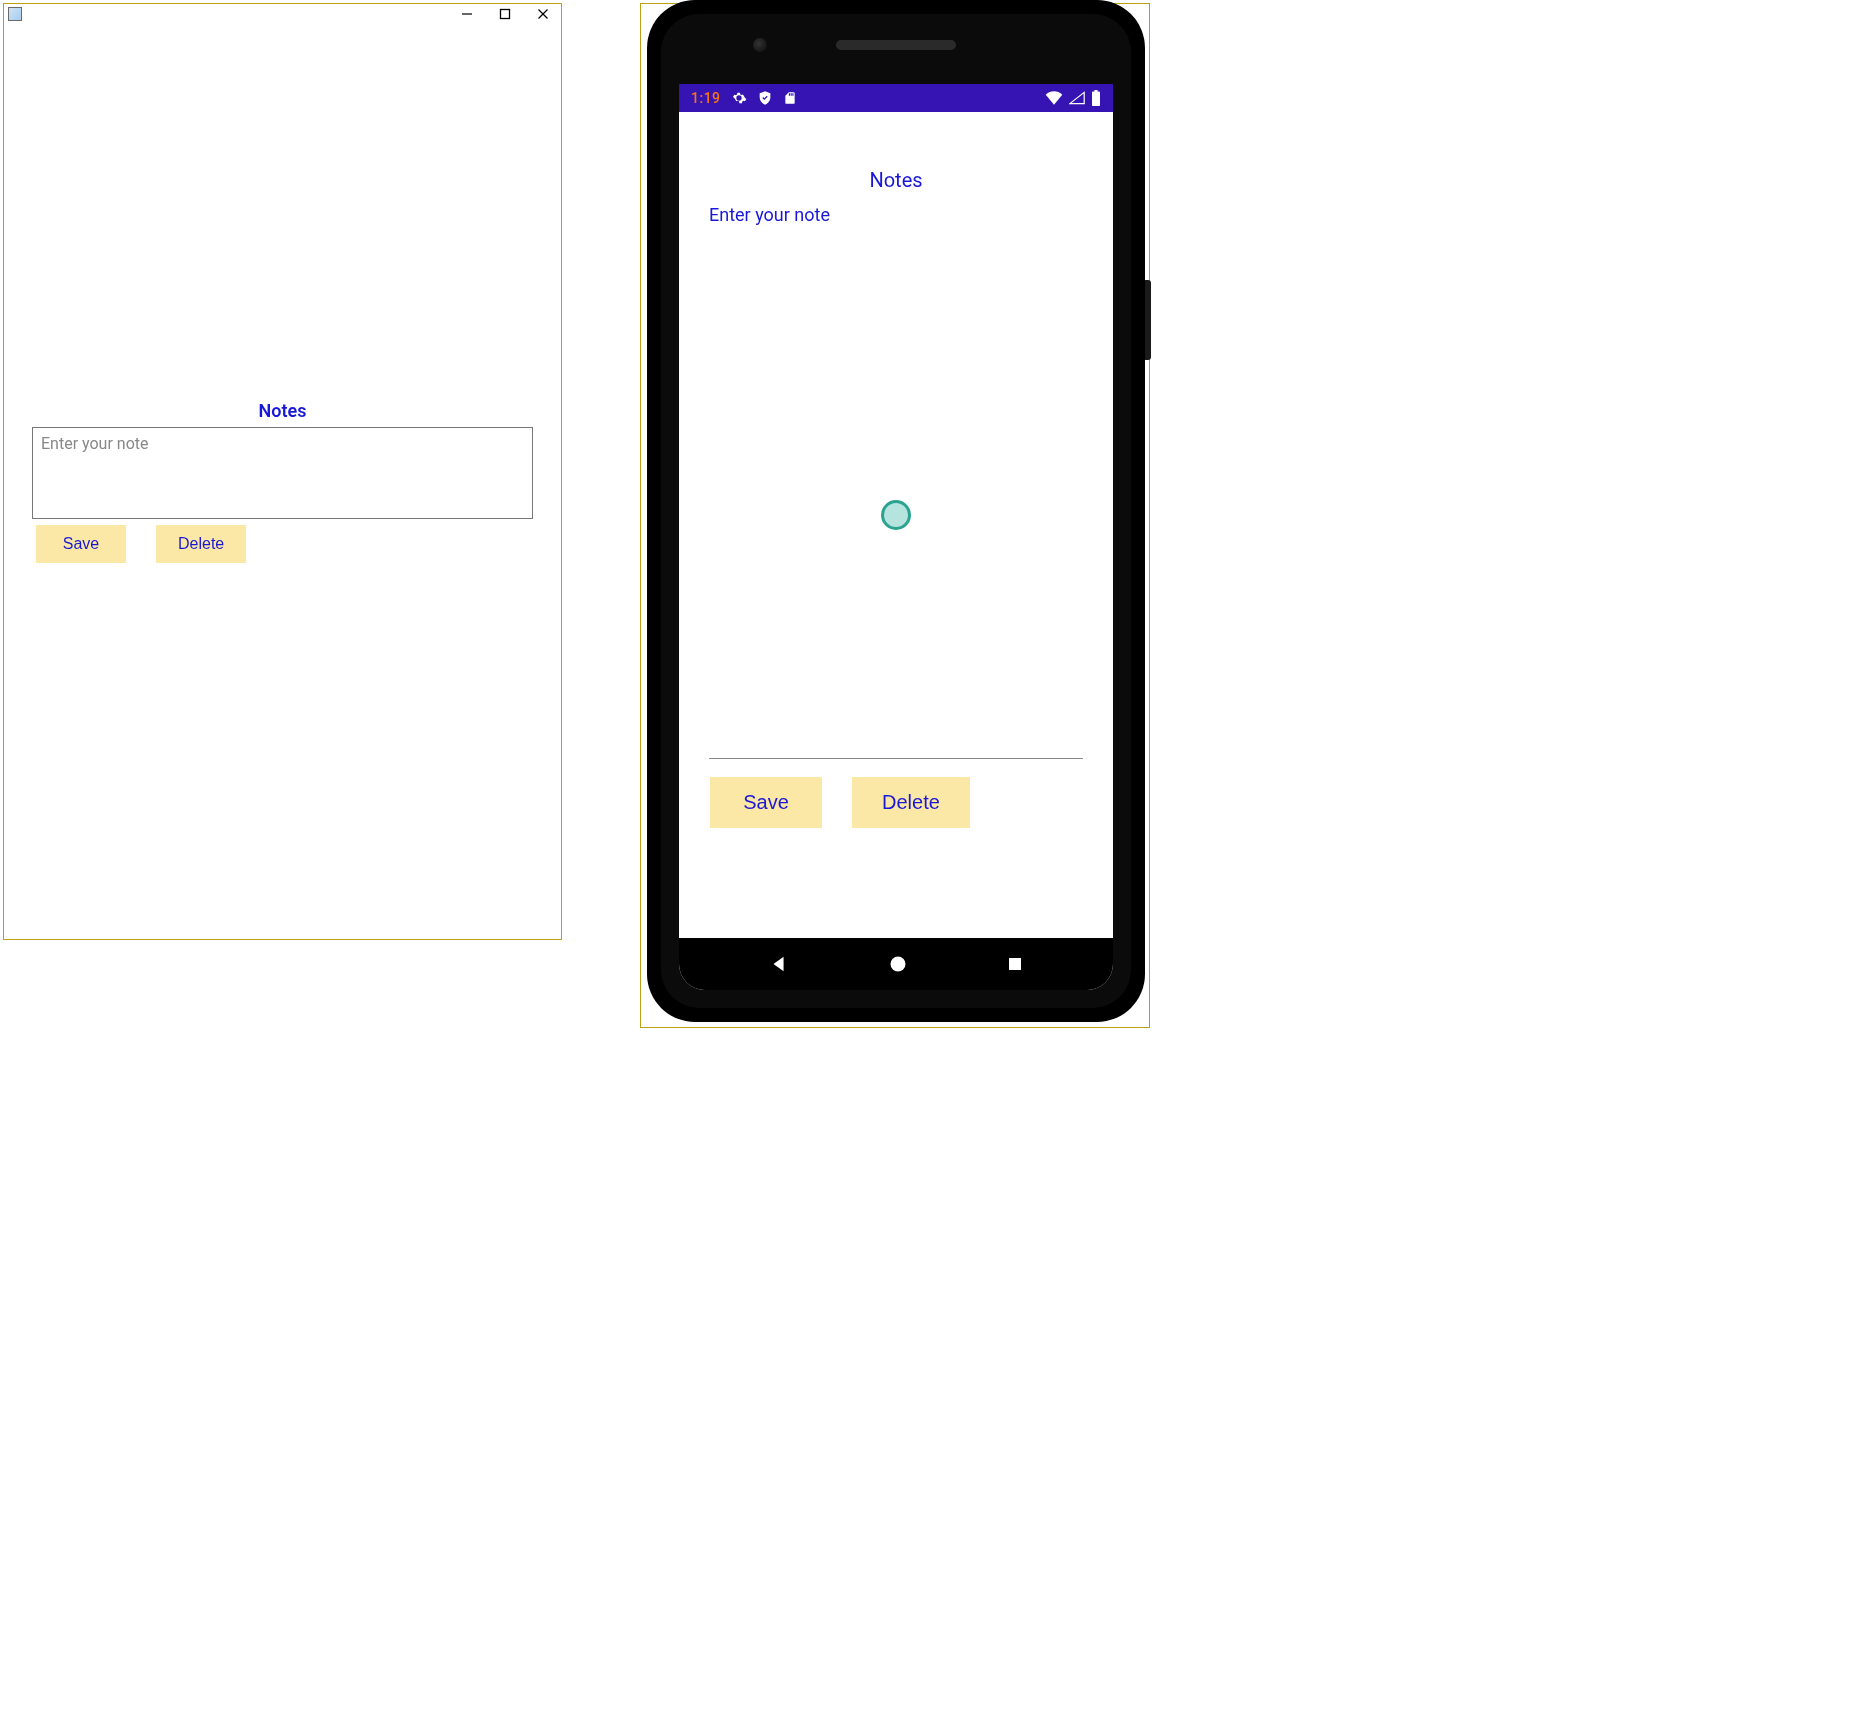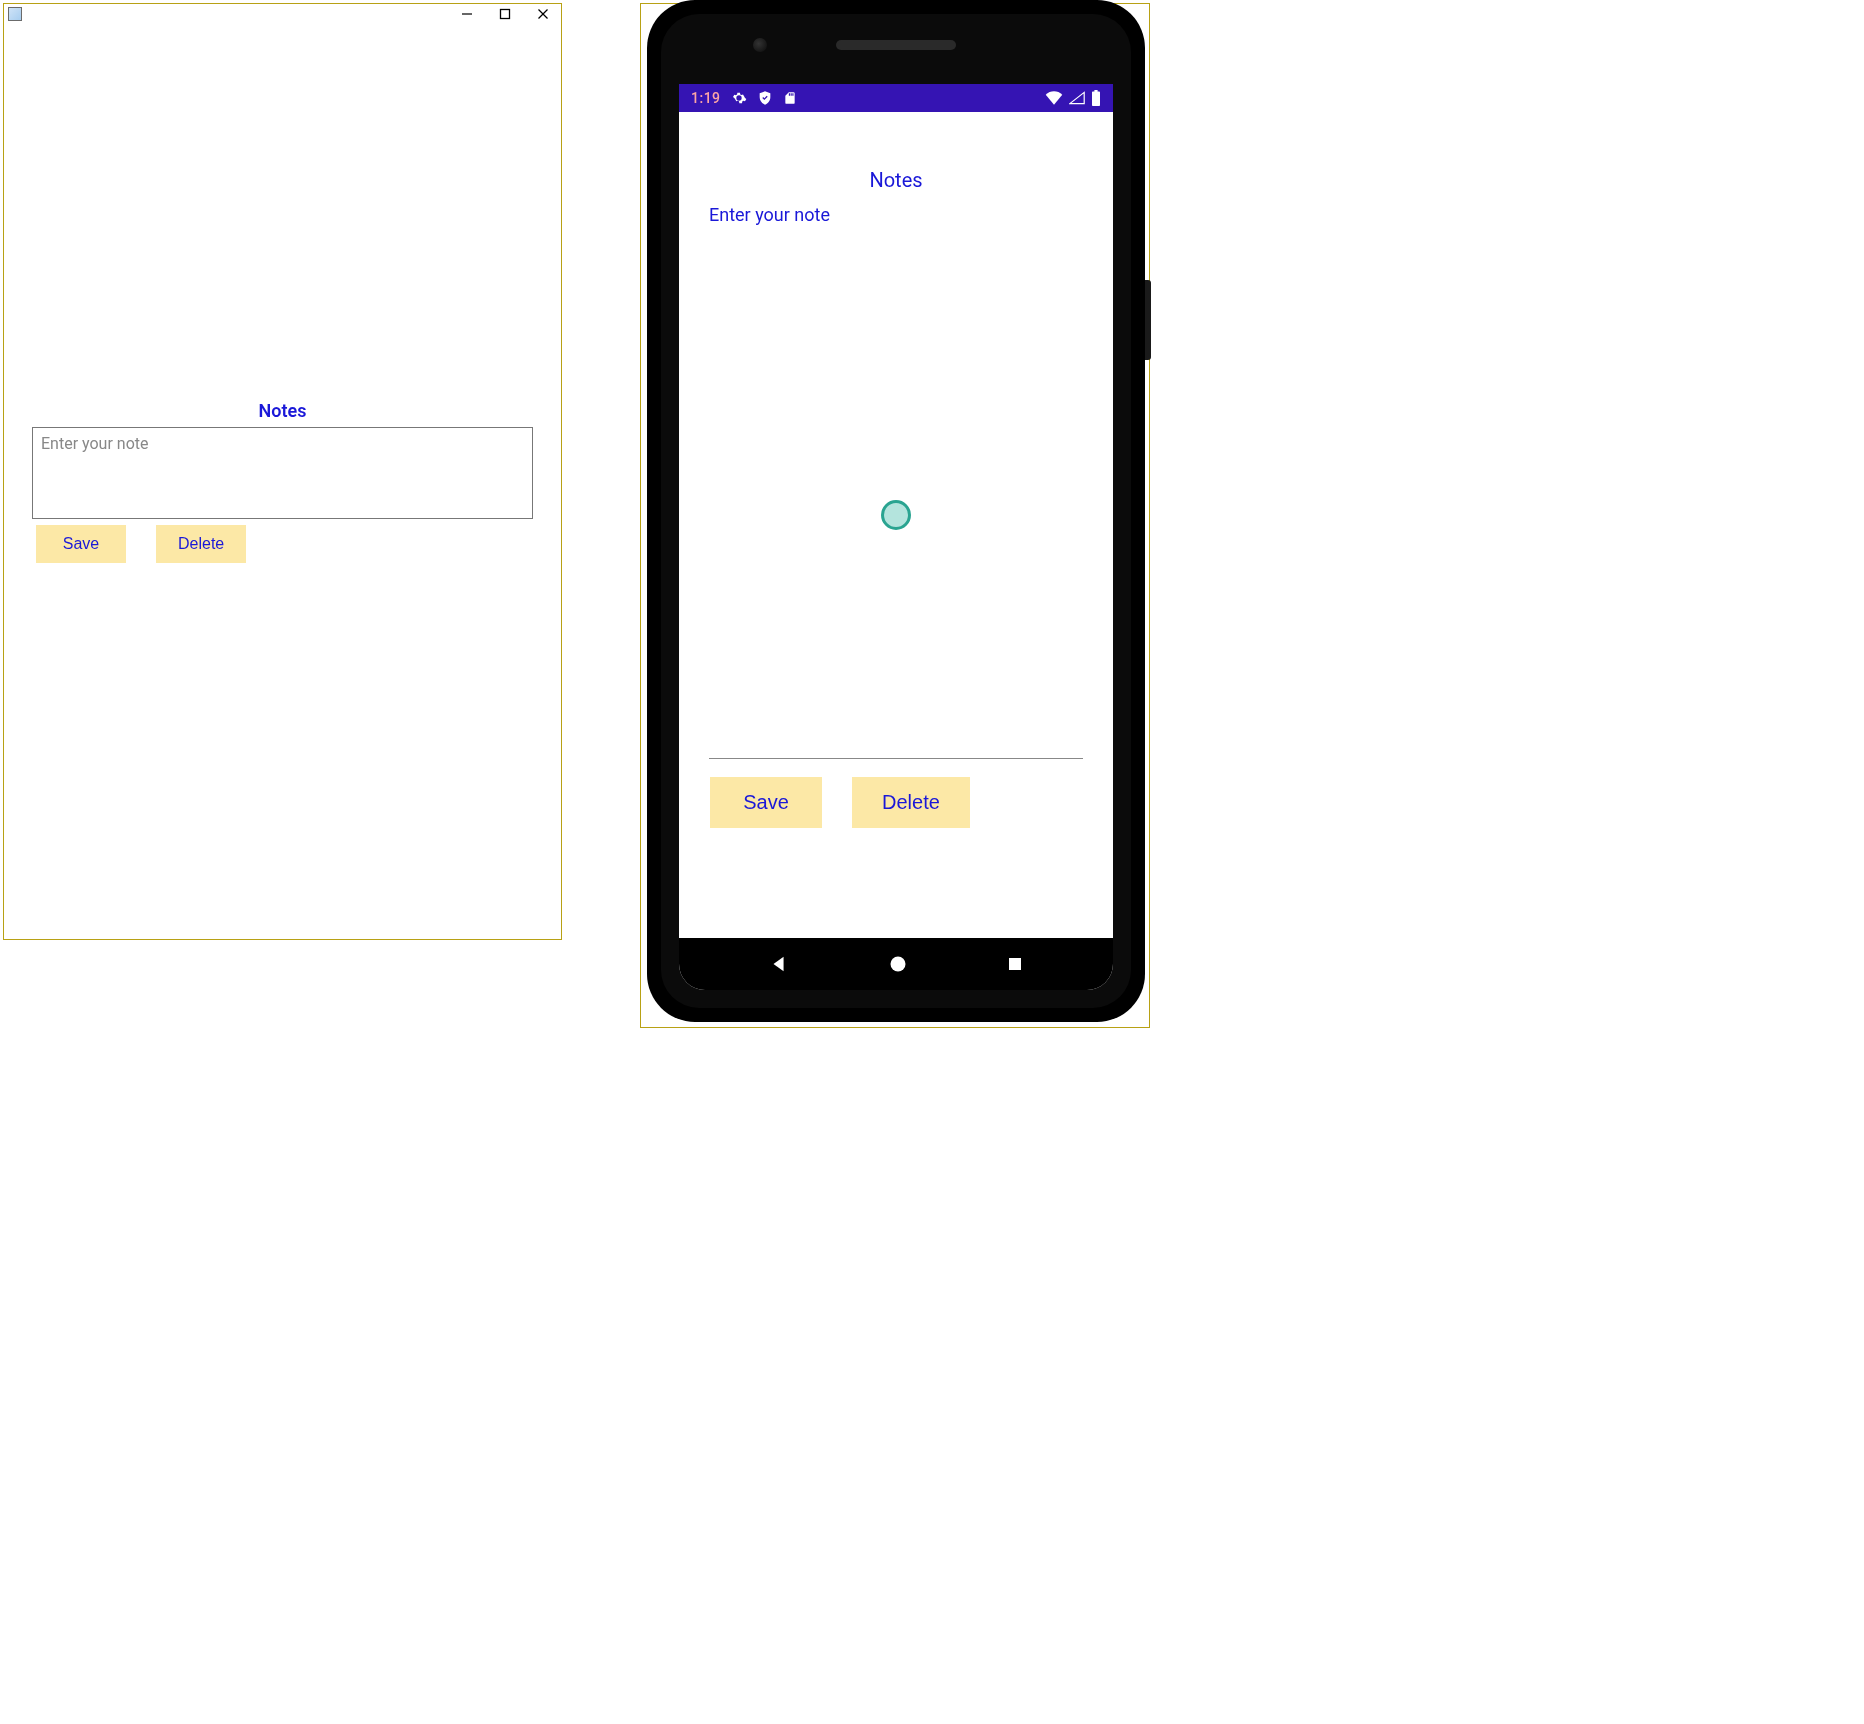--- a/index.html
+++ b/index.html
@@ -159,21 +159,21 @@
       bottom: 18px;
       background: #fff;
       border-radius: 0 0 26px 26px;
       overflow: hidden;
       display: flex;
       flex-direction: column;
     }
     .statusbar {
       height: 28px;
       background: #3514b3;
-      color: #fca5a5;
+      color: #f97316;
       display: flex;
       align-items: center;
       justify-content: space-between;
       padding: 12px 12px;
       font-size: 14px;
       border-radius: 0;
     }
     .statusbar-left { display: flex; align-items: center; gap: 10px; }
     .statusbar-right { display: flex; align-items: center; gap: 6px; }
     .statusbar svg { display: block; }

